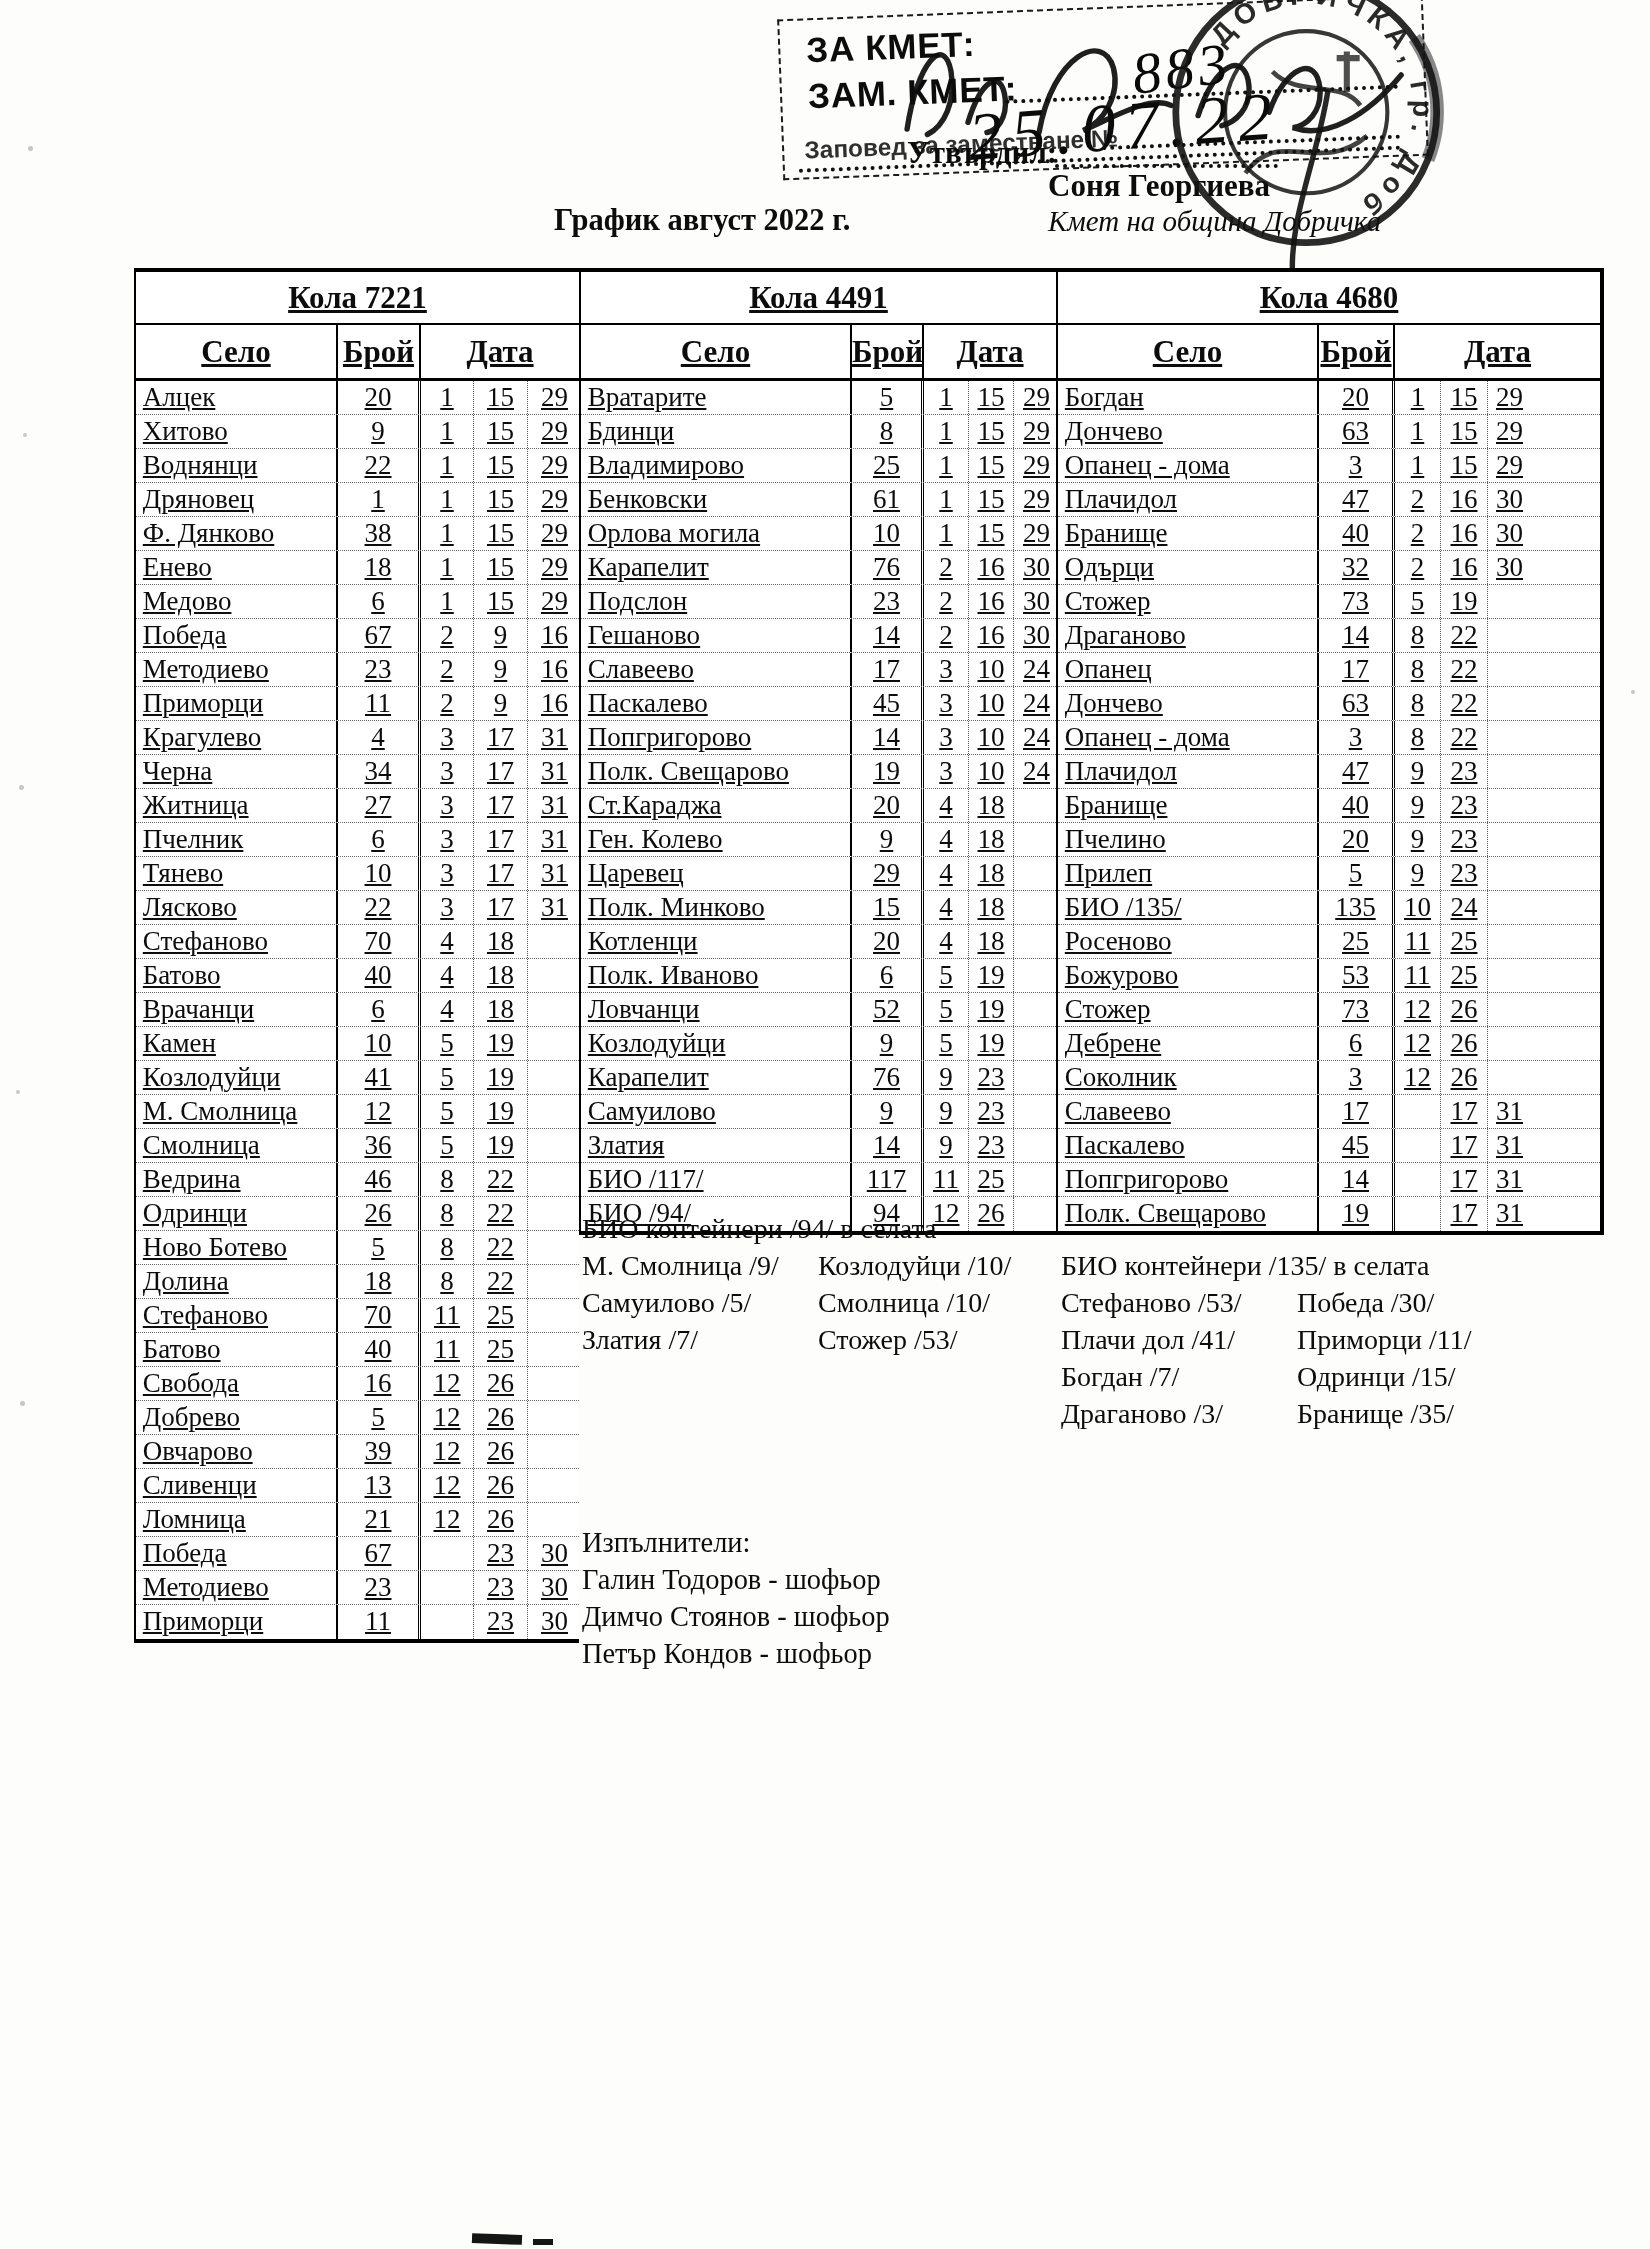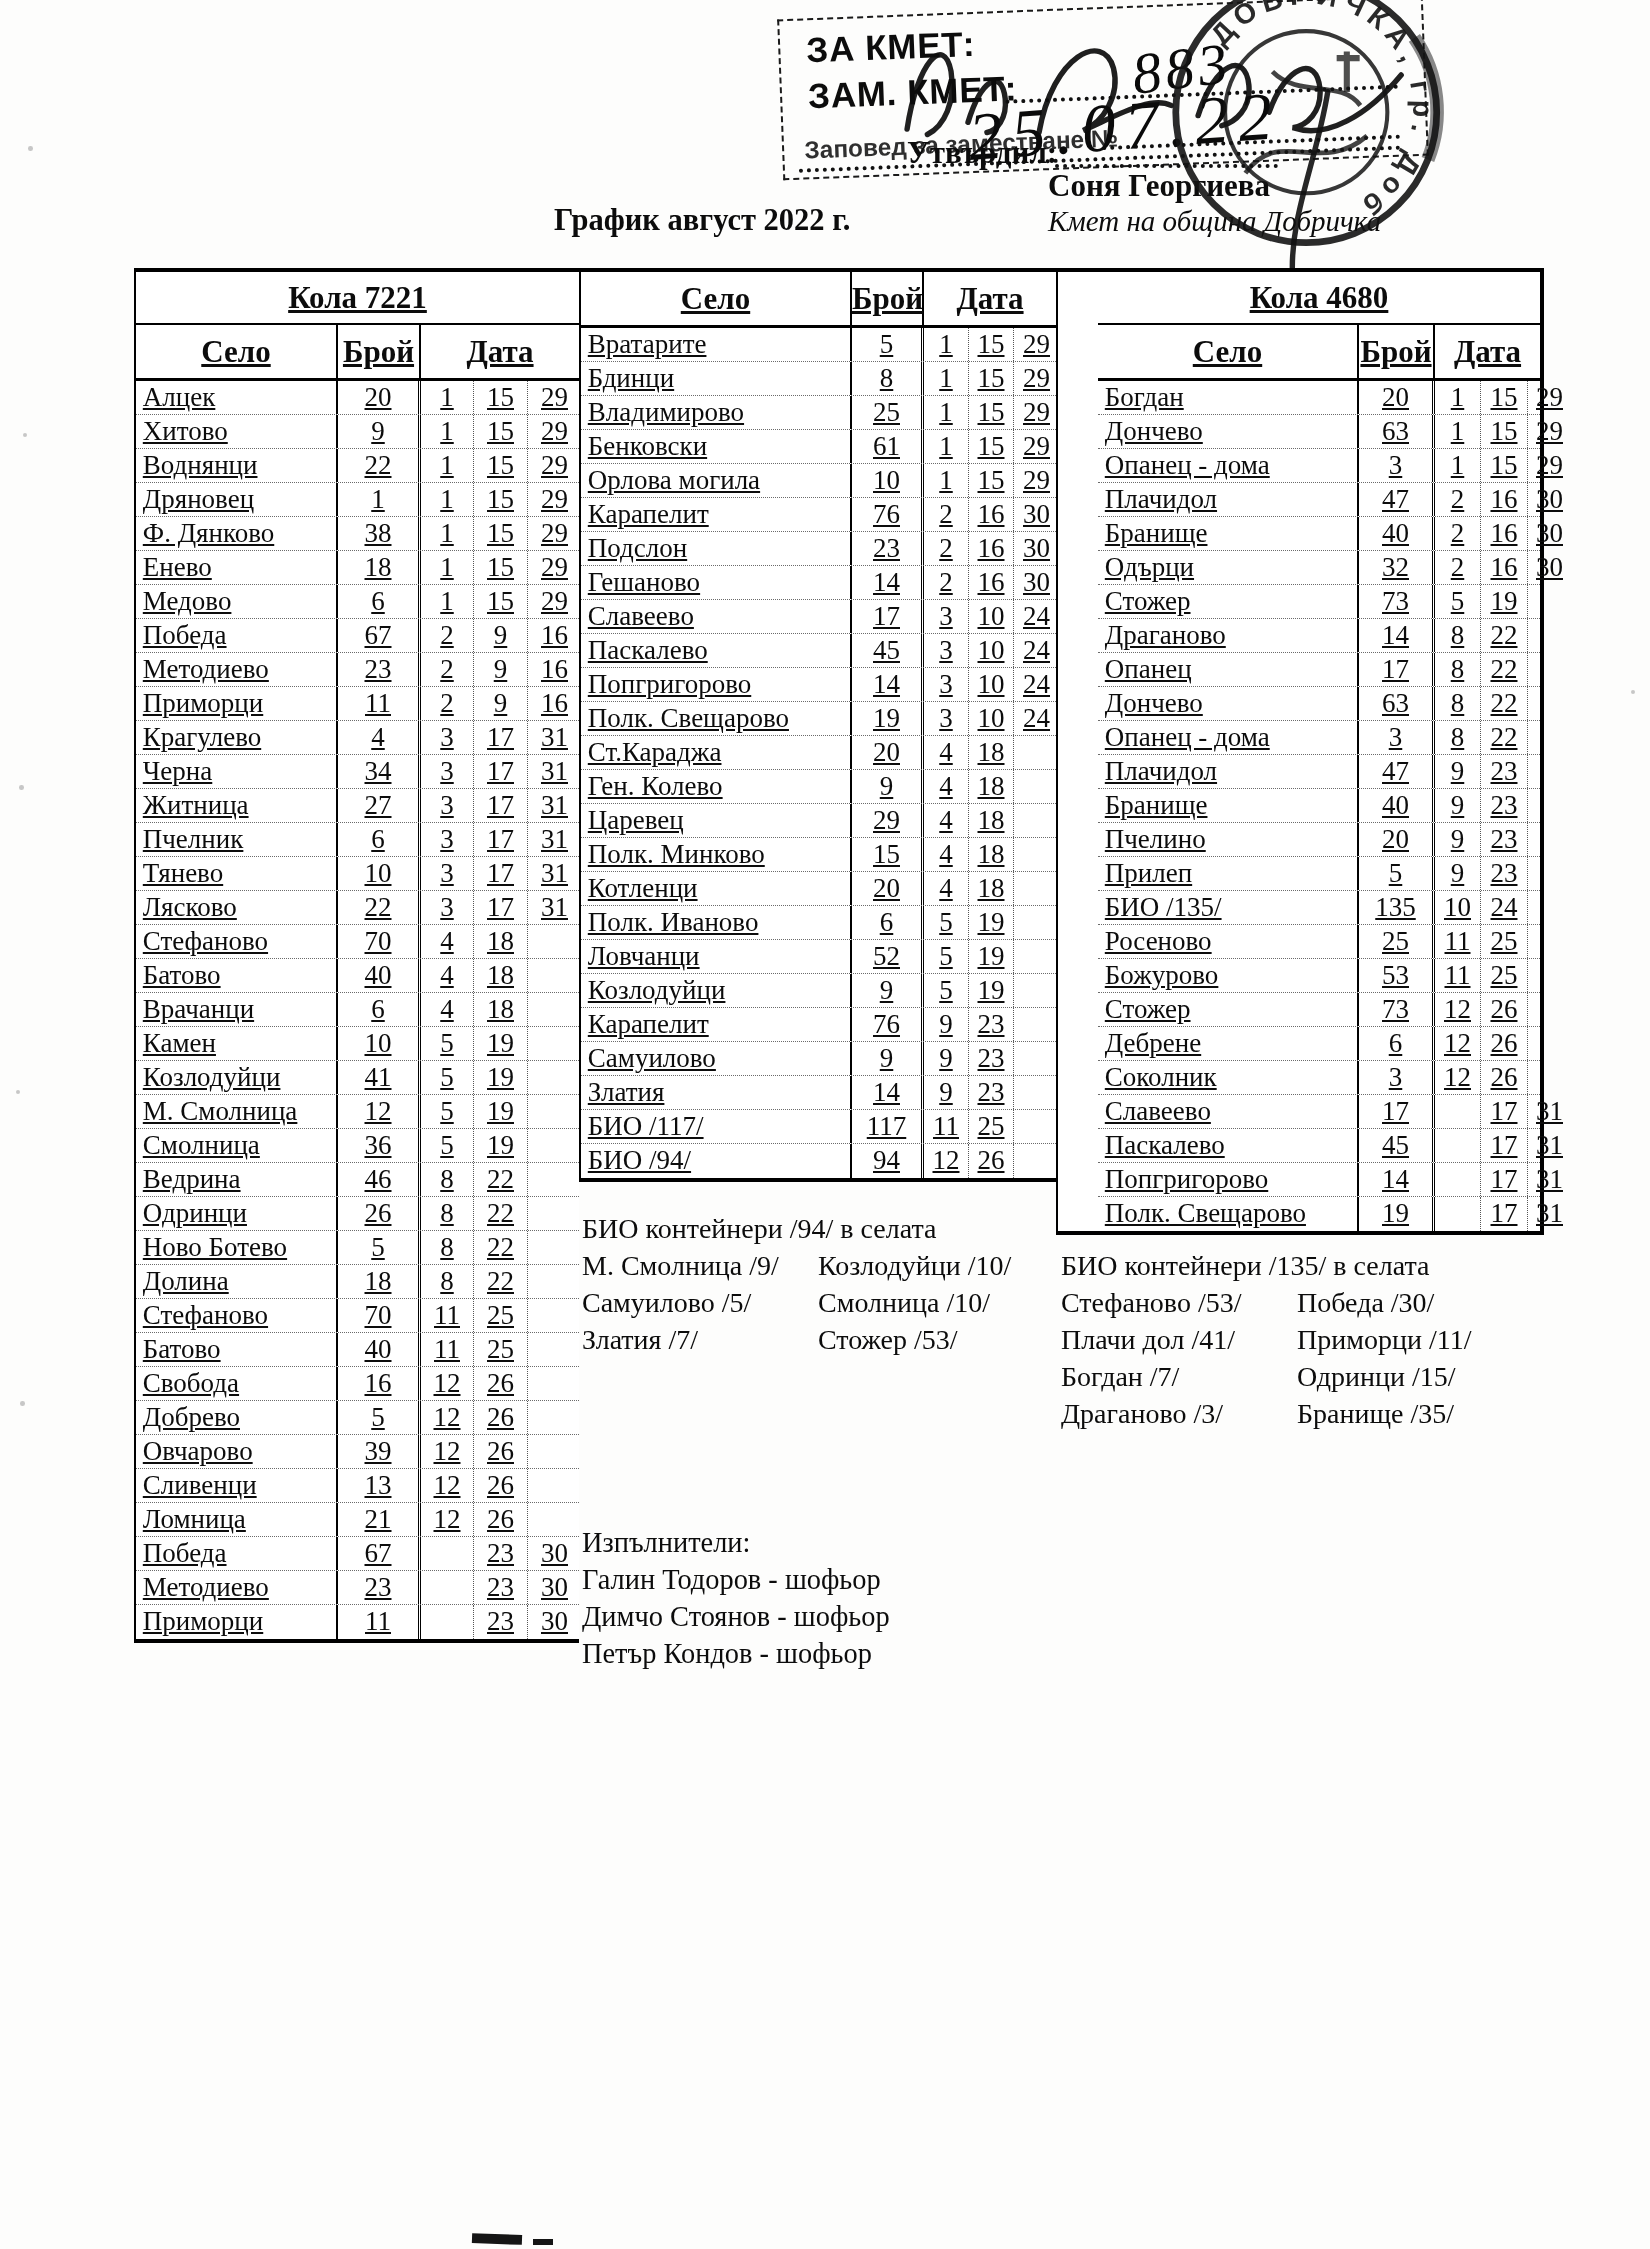--- a/index.html
+++ b/index.html
@@ -23,21 +23,21 @@
   .approver-name{position:absolute;left:1048px;top:168px;font-size:31px;font-weight:bold;}
   .approver-title{position:absolute;left:1048px;top:205px;font-size:29px;font-style:italic;}
   .schedule-title{position:absolute;left:554px;top:203px;font-size:30.5px;font-weight:bold;}
   .svg-abs{position:absolute;}
   
   .tables{position:absolute;left:134px;top:268px;display:flex;align-items:flex-start;text-decoration:underline;}
   .vgroup{border-left:2.7px solid #000;border-top:4.1px solid #000;border-bottom:4.1px solid #000;
           box-sizing:border-box;background:#fff;}
   .vg1{width:445px;}
   .vg2{width:477px;}
-  .vg3{width:488px;border-right:4.1px solid #000;padding-left:40px;}
+  .vg3{width:548px;border-right:4.1px solid #000;}
   .vtitle{height:51px;line-height:51px;text-align:center;font-size:31px;font-weight:bold;
           border-bottom:2.7px solid #000;}
   .vsub{display:grid;height:53px;border-bottom:3.4px solid #000;}
   .vg1 .vsub{grid-template-columns:202px 83px auto;}
   .vg2 .vsub{grid-template-columns:271px 72px auto;}
   .vg3 .vsub{grid-template-columns:261px 76px auto;}
   .hcell{line-height:53px;text-align:center;font-size:31px;font-weight:bold;box-sizing:border-box;}
   .h-village,.h-count{border-right:2.7px solid #000;}
   .vbody .trow{display:grid;height:34px;border-bottom:1.4px dotted #6a6a6a;box-sizing:border-box;}
   .vg1 .trow{grid-template-columns:202px 83px 53px 54px 53px;}
@@ -376,20 +376,21 @@
             <div class="cell c-village">Приморци</div>
             <div class="cell c-count">11</div>
             <div class="cell c-d1"></div>
             <div class="cell c-d2">23</div>
             <div class="cell c-d3">30</div>
           </div>
         </div>
     </div>
 
     <div class="vgroup vg2">
+      <div class="vtitle">Кола 4491</div>
       <div class="vsub">
         <div class="hcell h-village">Село</div>
         <div class="hcell h-count">Брой</div>
         <div class="hcell h-date">Дата</div>
       </div>
       <div class="vbody">
           <div class="trow">
             <div class="cell c-village">Вратарите</div>
             <div class="cell c-count">5</div>
             <div class="cell c-d1">1</div>

